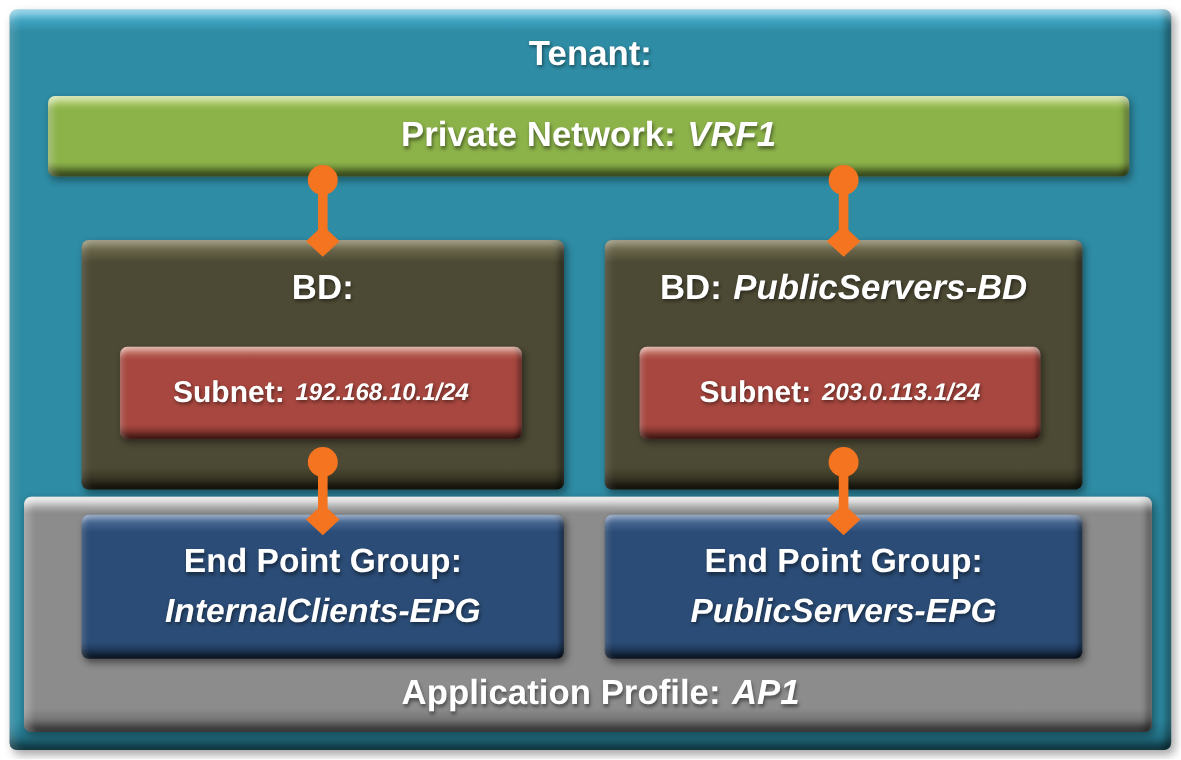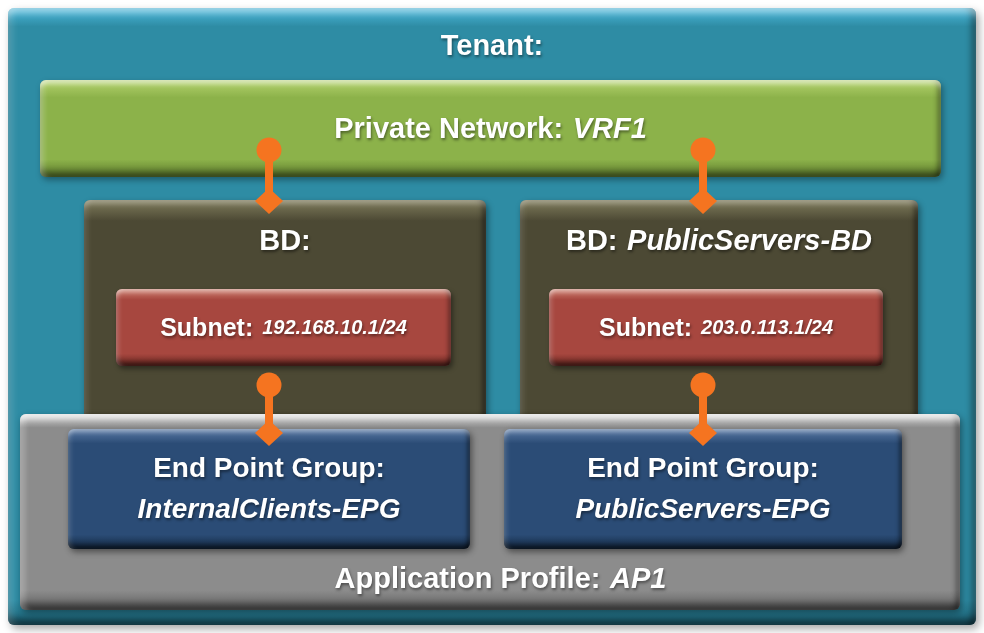--- a/index.html
+++ b/index.html
@@ -21,40 +21,39 @@
                inset -8px 0 6px -3px rgba(0,0,0,.35),
                3px 4px 8px rgba(0,0,0,.35);
   }
   .tenant-title{
     position:absolute;left:0;right:0;top:12px;height:50px;
     display:flex;align-items:center;justify-content:center;font-size:29px;
   }
 
   
   .vrf-bar{
-    left:40px;top:80px;width:901px;height:97px;
+    left:40px;top:80px;width:901px;height:67px;
     background:linear-gradient(180deg,#b5d36e 0%,#8cb24a 18%,#8cb24a 82%,#5c7a2c 100%);
     box-shadow:inset 0 6px 5px -2px rgba(255,255,255,.55),
                inset 6px 0 5px -2px rgba(255,255,255,.25),
                inset 0 -7px 6px -2px rgba(0,0,0,.45),
                inset -6px 0 5px -2px rgba(0,0,0,.3),
                2px 3px 6px rgba(0,0,0,.35);
     display:flex;align-items:center;justify-content:center;font-size:29px;
   }
 
   
   .bd-box{
-    top:200px;height:232px;
+    top:200px;height:208px;
     background:linear-gradient(180deg,#807c5c 0%,#4c4934 9%,#4c4934 91%,#262416 100%);
     box-shadow:inset 0 6px 5px -2px rgba(255,255,255,.3),
                inset 6px 0 5px -2px rgba(255,255,255,.12),
                inset 0 -7px 6px -2px rgba(0,0,0,.55),
                inset -6px 0 5px -2px rgba(0,0,0,.4),
                2px 3px 6px rgba(0,0,0,.4);
-    margin-left:16px;
   }
   .bd1{left:68px;width:402px;}
   .bd2{left:504px;width:398px;}
   .bd-label{
     position:absolute;left:0;right:0;top:14px;height:52px;
     display:flex;align-items:center;justify-content:center;font-size:29px;
   }
 
   
   .subnet-box{

